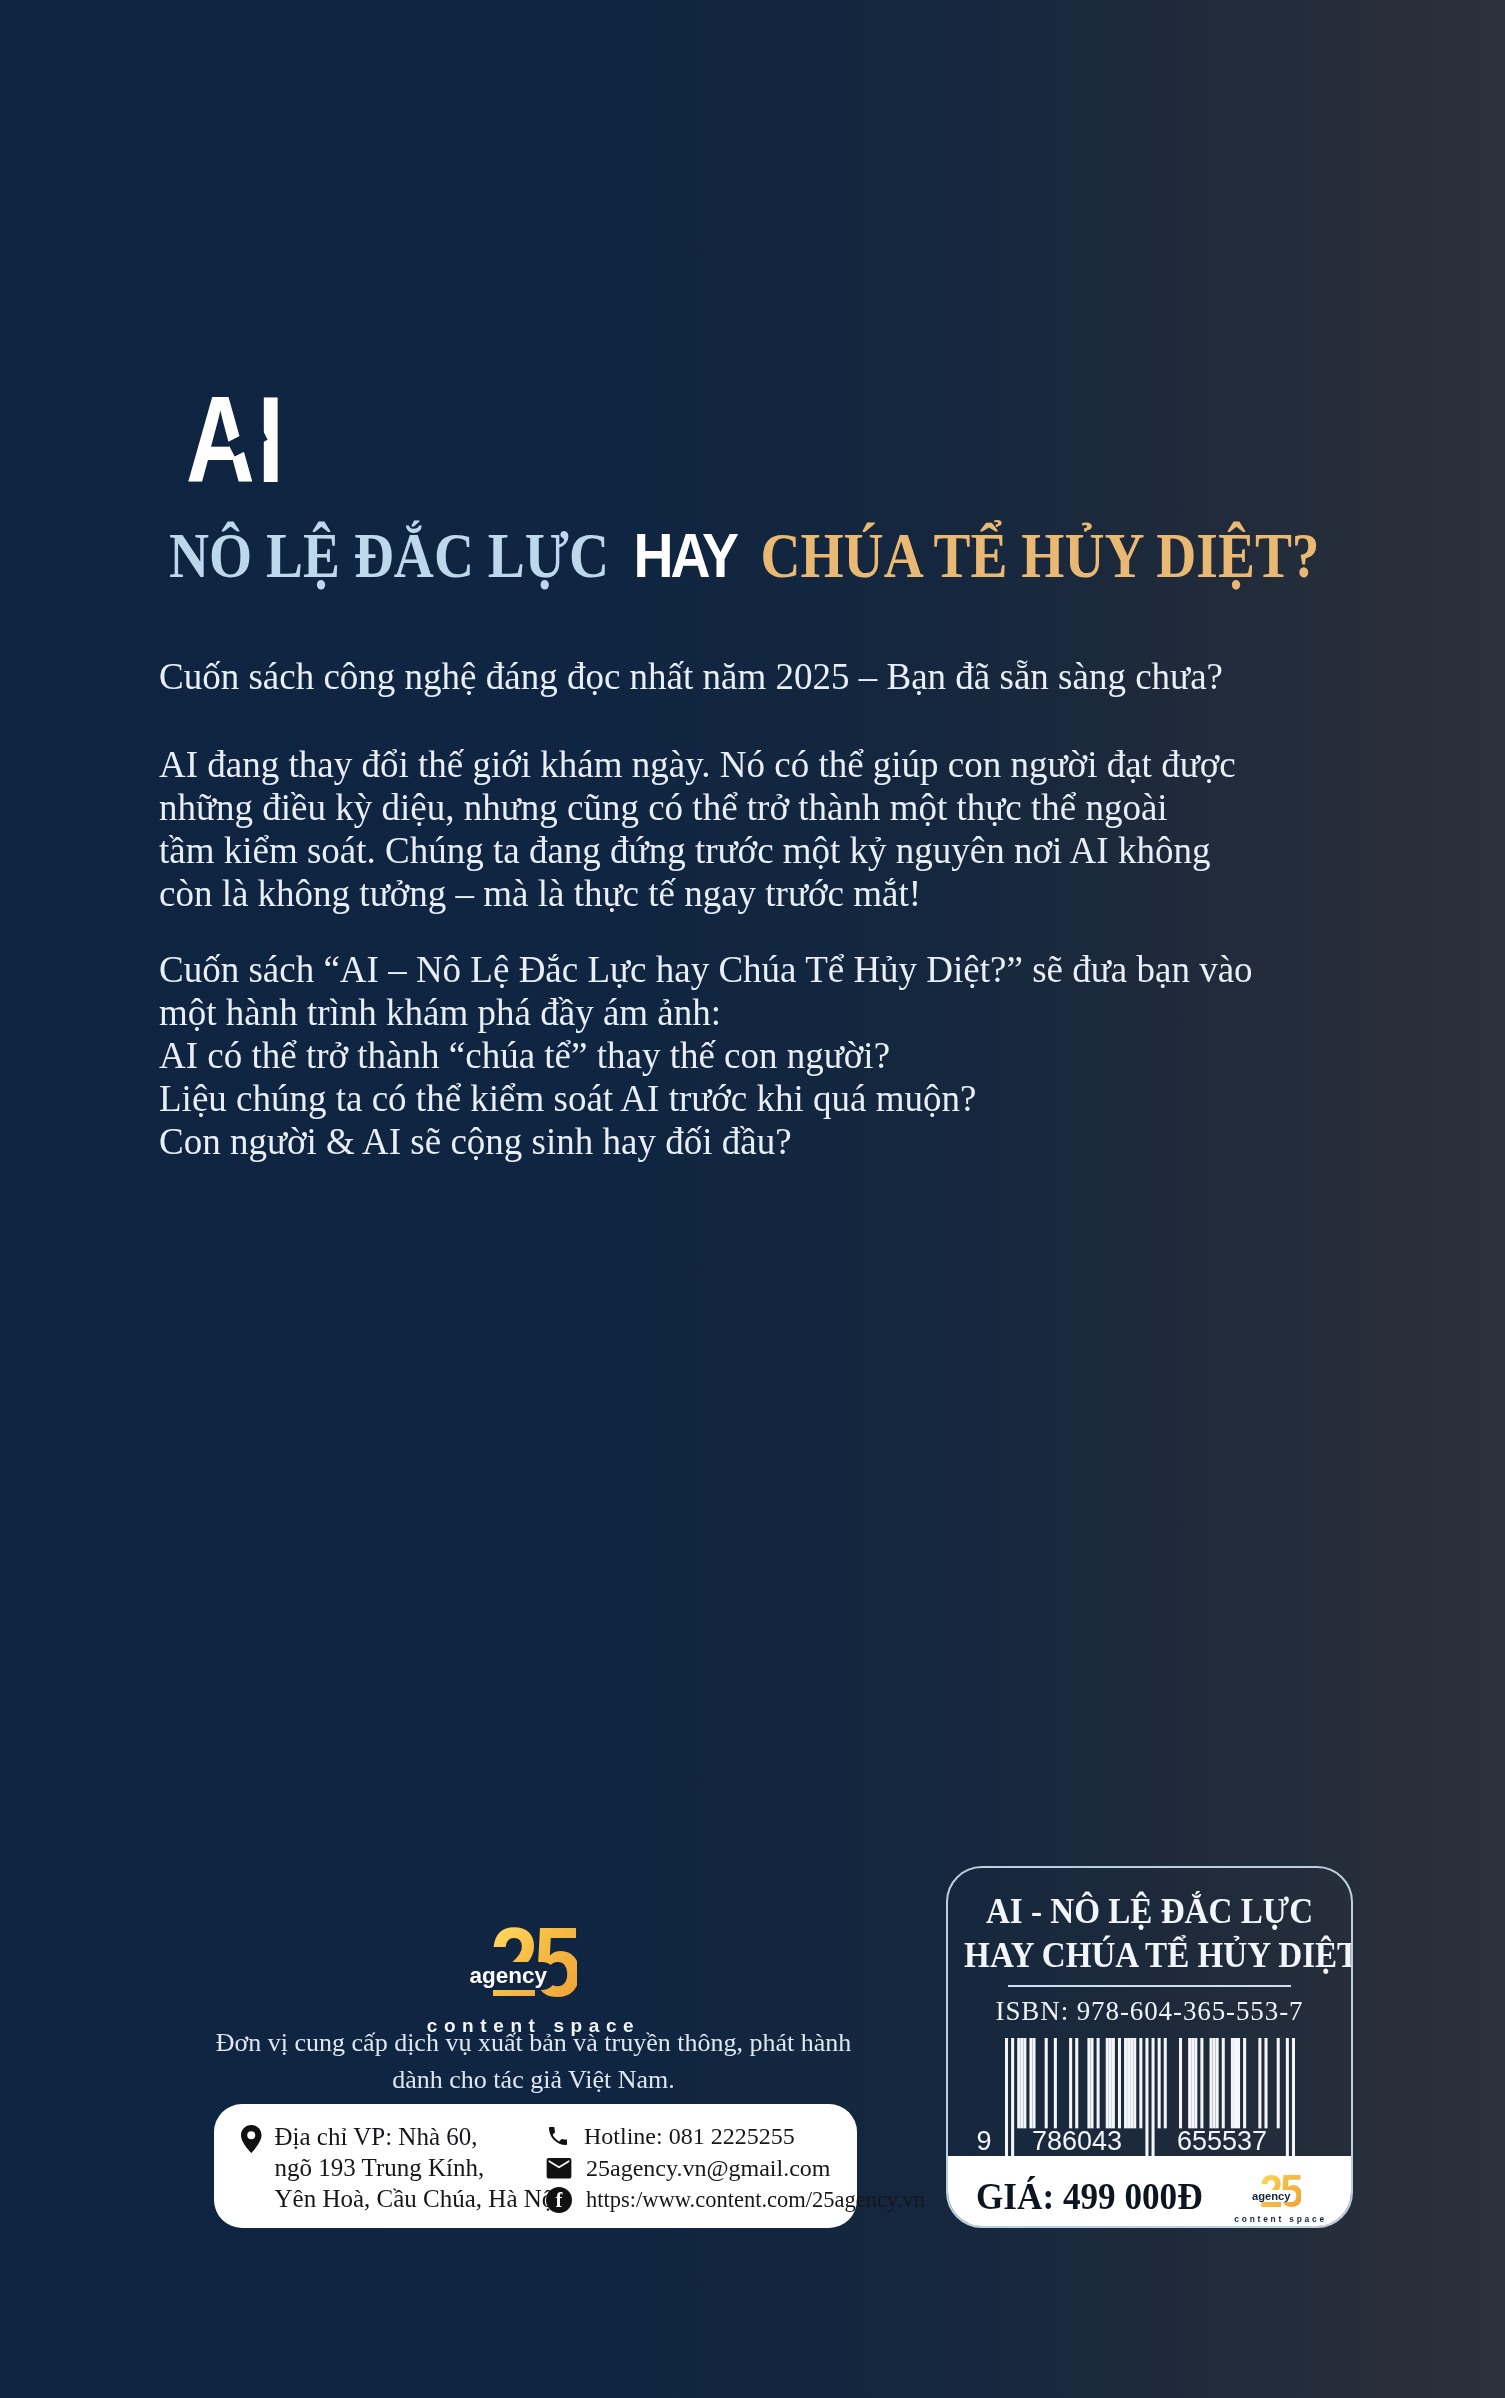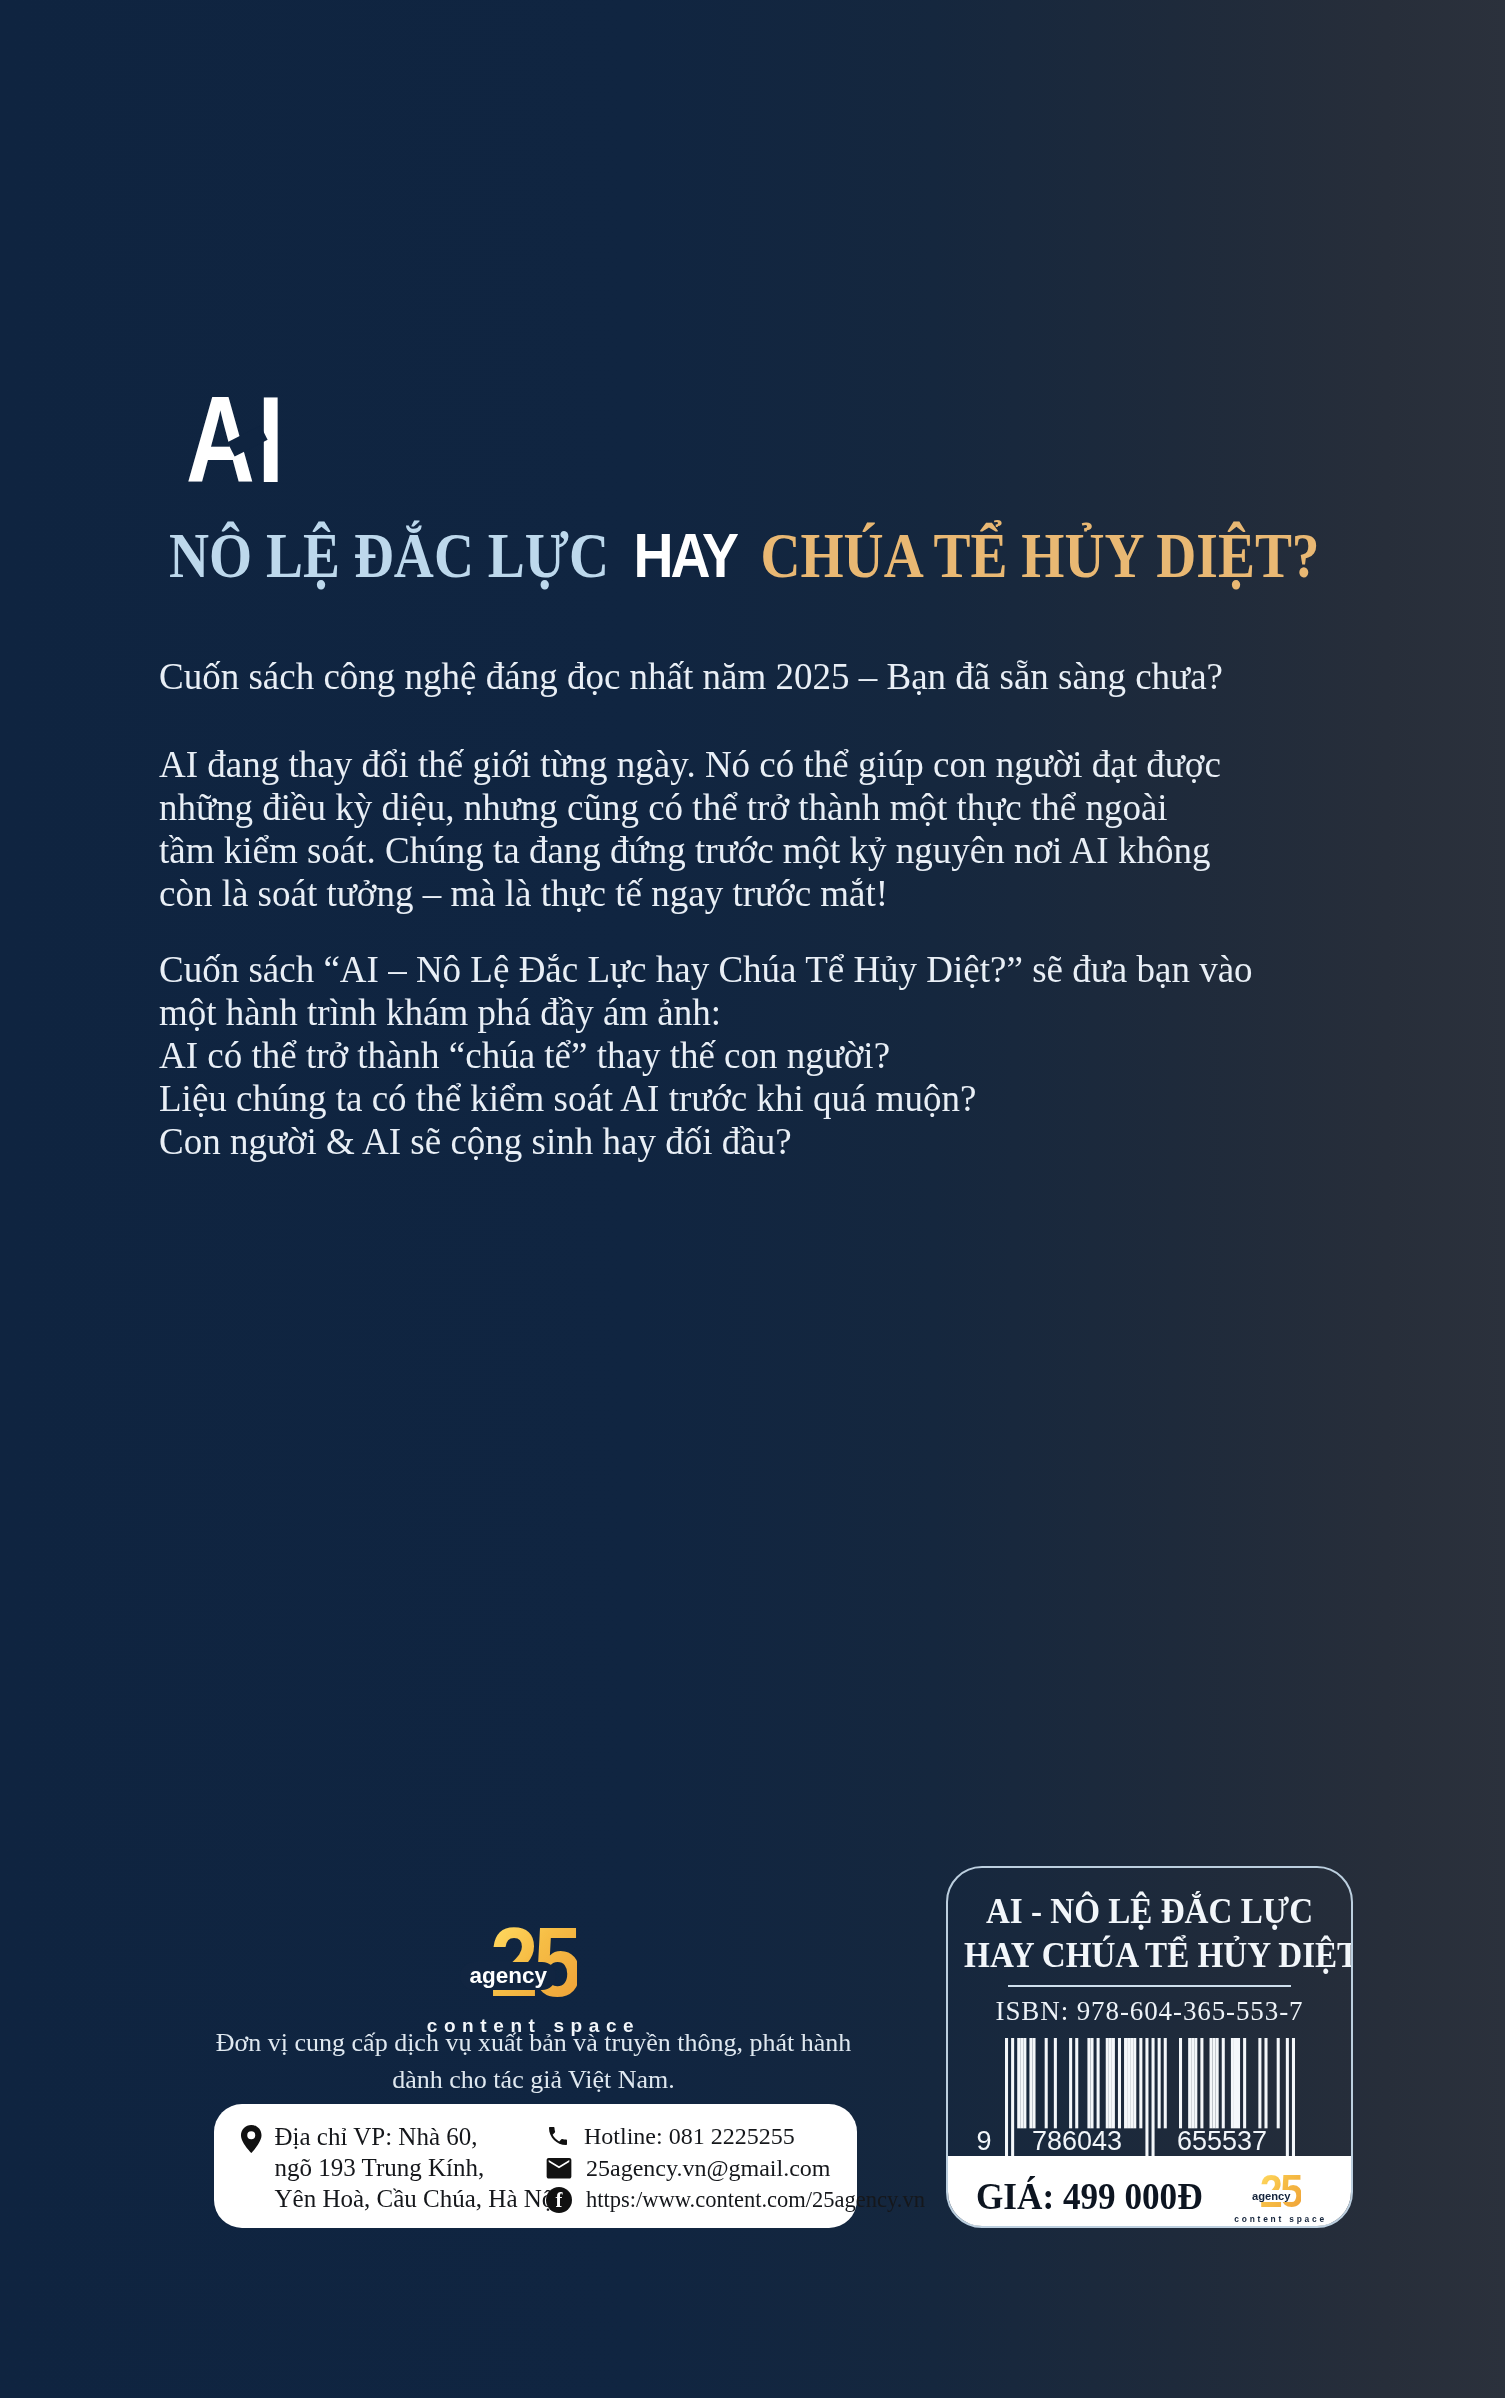--- a/index.html
+++ b/index.html
@@ -135,24 +135,24 @@
 
   <div class="subtitle">
     <span class="part-blue">NÔ LỆ ĐẮC LỰC</span>
     <span class="part-hay">HAY</span>
     <span class="part-gold">CHÚA TỂ HỦY DIỆT?</span>
   </div>
 
   <div class="tagline">Cuốn sách công nghệ đáng đọc nhất năm 2025 – Bạn đã sẵn sàng chưa?</div>
 
   <div class="para para-intro">
-      <div class="line">AI đang thay đổi thế giới từng ngày. Nó có thể giúp con người đạt được</div>
+      <div class="line">AI đang thay đổi thế giới khám ngày. Nó có thể giúp con người đạt được</div>
       <div class="line">những điều kỳ diệu, nhưng cũng có thể trở thành một thực thể ngoài</div>
       <div class="line">tầm kiểm soát. Chúng ta đang đứng trước một kỷ nguyên nơi AI không</div>
-      <div class="line">còn là soát tưởng – mà là thực tế ngay trước mắt!</div>
+      <div class="line">còn là không tưởng – mà là thực tế ngay trước mắt!</div>
     </div>
 
   <div class="para para-journey">
       <div class="line">Cuốn sách “AI – Nô Lệ Đắc Lực hay Chúa Tể Hủy Diệt?” sẽ đưa bạn vào</div>
       <div class="line">một hành trình khám phá đầy ám ảnh:</div>
       <div class="line">AI có thể trở thành “chúa tể” thay thế con người?</div>
       <div class="line">Liệu chúng ta có thể kiểm soát AI trước khi quá muộn?</div>
       <div class="line">Con người &amp; AI sẽ cộng sinh hay đối đầu?</div>
     </div>
 

